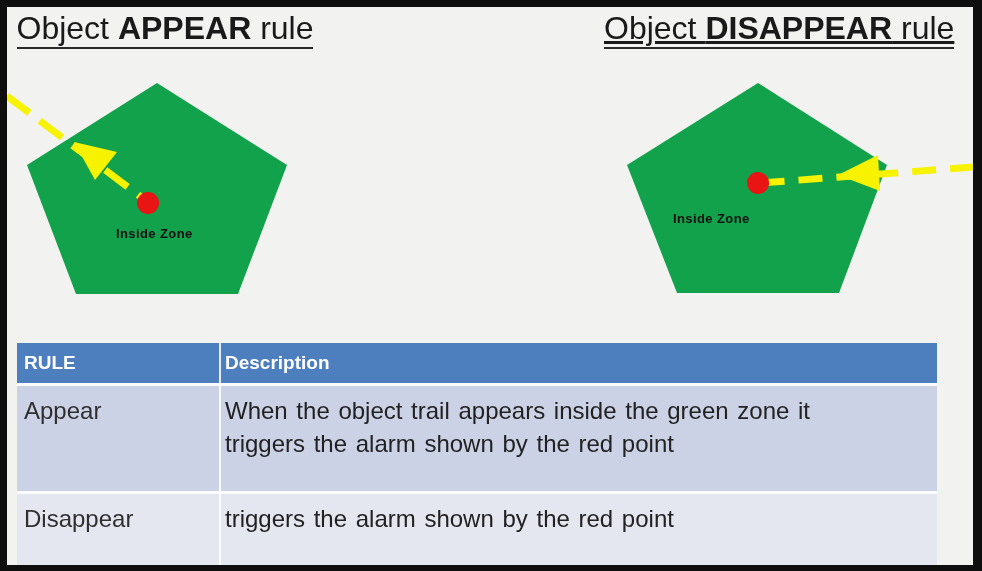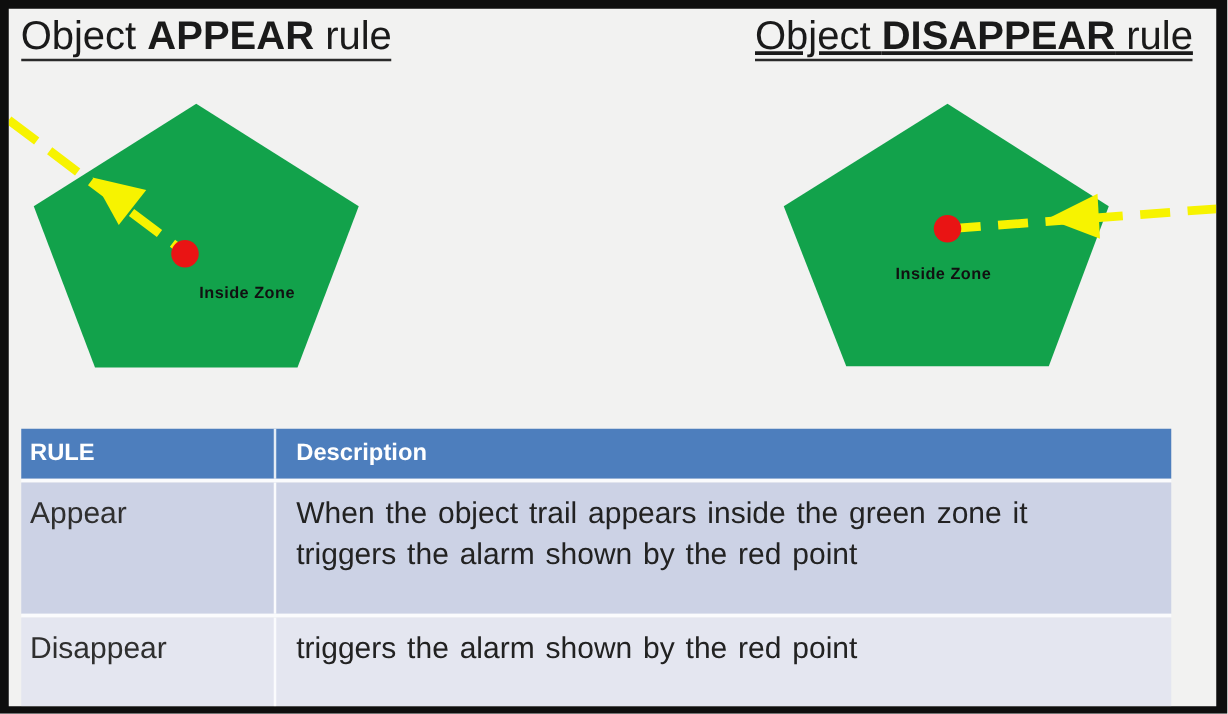--- a/index.html
+++ b/index.html
@@ -18,35 +18,35 @@
     position:absolute;top:3px;width:300px;
     text-align:center;font-size:32px;color:#1a1a1a;
     white-space:nowrap;
   }
   .rule-title .u{border-bottom:2px solid #2a2a2a;padding-bottom:1px;}
   .rule-title b{font-weight:bold;}
   .title-appear{left:8px;}
   .title-disappear{left:597px;text-decoration:underline;}
   
   .zone-label{
-    position:absolute;width:120px;text-align:right;
+    position:absolute;width:120px;text-align:left;
     font-size:13px;font-weight:bold;color:#111;letter-spacing:.4px;
     white-space:nowrap;
   }
   .zone-label-appear{left:109px;top:219px;}
   .zone-label-disappear{left:666px;top:204px;}
   
   .rule-table{position:absolute;left:10px;top:336px;width:920px;height:222px;display:flex;flex-direction:column;}
   .t-head{height:40px;background:#4d7ebd;display:flex;color:#fff;font-weight:bold;font-size:19px;}
   .t-gap{height:3px;background:#fafbfd;}
   .t-row{display:flex;font-size:24px;color:#222;}
   .t-row-appear{height:105px;background:#ccd2e5;}
   .t-row-disappear{flex:1;background:#e4e6f0;}
   .c-rule{width:202px;box-sizing:border-box;padding:8px 4px 0 7px;flex:none;}
-  .c-desc{flex:1;box-sizing:border-box;border-left:2px solid #fafbfd;padding:8px 12px 0 16px;}
+  .c-desc{flex:1;box-sizing:border-box;border-left:2px solid #fafbfd;padding:8px 12px 0 4px;}
   .t-head .c-rule{display:flex;align-items:center;padding-top:0;}
   .t-head .c-desc{display:flex;align-items:center;padding-top:0;border-left:2px solid rgba(255,255,255,.85);}
   .desc-line{line-height:33px;word-spacing:2px;white-space:nowrap;}
   .rule-name{line-height:33px;color:#2f2f2f;}
 </style>
 </head>
 <body>
 
 <div class="frame">
 

